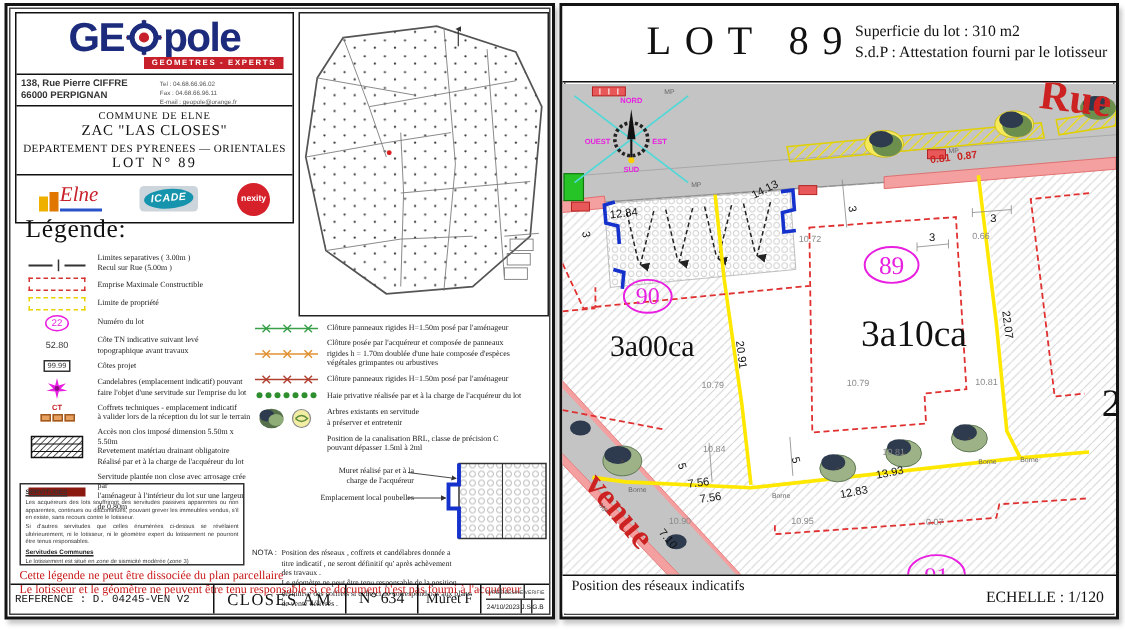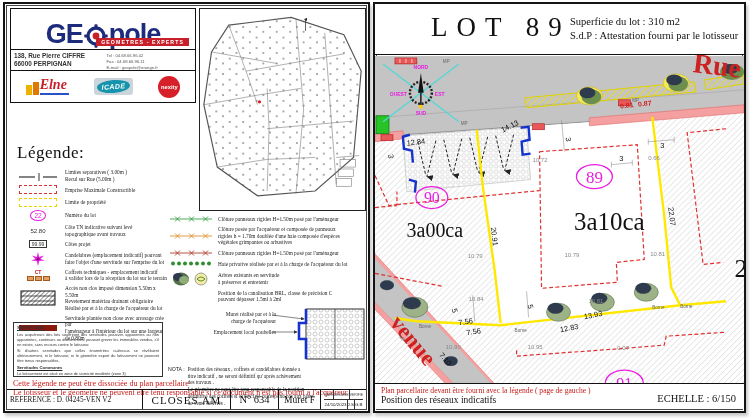--- a/index.html
+++ b/index.html
@@ -8,37 +8,37 @@
   .sans{font-family:"Liberation Sans","DejaVu Sans",sans-serif}
   .ml{white-space:pre-line}
   .sheet{position:relative;width:750px;height:420px;font-family:"Liberation Serif",serif;color:#111}
   .page{position:absolute;top:2px;height:411px;border:2px solid #141414;background:#fff;box-shadow:2px 3px 3px rgba(0,0,0,.22)}
   .page .inner-frame{position:absolute;inset:1px;border:.6px solid #444;pointer-events:none}
   .left-page{left:3px;width:367px}
   .right-page{left:373px;width:373px}
 
   
   .header-box{position:absolute;left:5px;top:4px;width:186px;border:1px solid #111;background:#fff}
-  .logo-row{display:flex;align-items:flex-end;justify-content:center;padding:3px 2px 1px 2px;position:relative;height:40px}
+  .logo-row{display:flex;align-items:flex-start;justify-content:center;padding:3px 2px 1px 2px;position:relative;height:40px}
   .logo-txt{font-family:"Liberation Sans",sans-serif;font-weight:bold;color:#1d2b7d;font-size:27px;line-height:1;letter-spacing:-1px}
   .logo-target{width:24px;height:24px;margin:1px 1px 0 1px}
   .logo-band{position:absolute;right:6px;top:29px;background:#c8202a;color:#fff;font-family:"Liberation Sans",sans-serif;font-size:5.2px;font-weight:bold;letter-spacing:1.1px;padding:1px 5px}
   .addr-row{display:flex;border-top:1px solid #111;border-bottom:1px solid #111;padding:2px 3px;height:22px}
   .addr{font-family:"Liberation Sans",sans-serif;font-size:6.4px;font-weight:bold;color:#333;line-height:1.3;width:52%}
   .contact{font-family:"Liberation Sans",sans-serif;font-size:4.2px;color:#555;line-height:1.45;padding-top:1px}
   .title-block{text-align:center;padding:2px 1px;border-bottom:1px solid #111}
   .tb-commune{font-size:7px;letter-spacing:.5px}
   .tb-zac{font-size:10px;letter-spacing:.5px;margin-top:1px}
   .tb-dept{font-size:7.4px;letter-spacing:.3px;margin-top:1px}
   .tb-lot{font-size:9.5px;letter-spacing:1.5px;margin-top:1px}
   .partners{display:flex;align-items:center;justify-content:space-around;height:31px;padding:2px}
   .p-elne{display:flex;align-items:flex-end}
   .elne-icon{width:13px;height:13px;position:relative;margin-right:1px}
   .elne-icon i{position:absolute;display:block}
-  .elne-txt{color:#c8202a;font-weight:bold;font-style:italic;font-size:14px;line-height:1;border-bottom:2px solid #2a52c8;padding:0 2px 1px 0}
+  .elne-txt{color:#c8202a;font-weight:normal;font-style:italic;font-size:14px;line-height:1;border-bottom:2px solid #2a52c8;padding:0 2px 1px 0}
   .p-icade{background:#cdd5dc;border-radius:3px;padding:2px 3px}
   .icade-ell{background:#1693ad;border-radius:50%;width:33px;height:13px;display:flex;align-items:center;justify-content:center;color:#fff;font-family:"Liberation Sans",sans-serif;font-weight:bold;font-style:italic;font-size:7px;letter-spacing:.4px;transform:rotate(-4deg)}
   .p-nexity{width:22px;height:22px;border-radius:50%;background:#d6202a;display:flex;align-items:center;justify-content:center;color:#fff;font-family:"Liberation Sans",sans-serif;font-weight:bold;font-size:5.8px}
 
   .inset-box{position:absolute;left:194px;top:4px;width:167px;height:203px;border:1px solid #222;background:#fff}
 
   
   .legend-title{position:absolute;left:12px;top:139px;font-size:17px;letter-spacing:.5px}
   .lcol1{position:absolute;left:10px;top:165px;width:152px}
   .lcol2{position:absolute;left:163px;top:211px;width:201px}
@@ -63,21 +63,21 @@
   .nota .txt{font-size:5.2px;line-height:1.3;color:#222}
 
   .serv-box{position:absolute;left:8px;top:318px;width:150px;height:55px;border:1px solid #333;padding:2px 3px;font-family:"Liberation Sans",sans-serif}
   .serv-box .t{font-size:4.4px;font-weight:bold;text-decoration:underline;color:#333}
   .serv-box p{margin:1.5px 0 0 0;font-size:3.9px;line-height:1.3;color:#333;text-align:justify}
   .serv-box .sub{font-size:4.2px;font-weight:bold;text-decoration:underline;margin-top:1.5px;color:#222}
 
   .warning{position:absolute;left:8px;top:375px;width:356px;color:#c81818;font-size:8px;line-height:1.15}
   .lp-footer{position:absolute;left:2px;right:2px;bottom:2px;height:20px;border-top:1px solid #111;display:flex;align-items:stretch}
   .lpf-cell{border-right:1px solid #111;display:flex;align-items:center;justify-content:center}
-  .lpf-ref{width:136px;font-family:Liberation Serif, serif;font-size:7.2px;justify-content:flex-start;padding-left:3px}
+  .lpf-ref{width:136px;font-family:Liberation Mono, monospace;font-size:7.2px;justify-content:flex-start;padding-left:3px}
   .lpf-sec{width:88px;font-size:11px;letter-spacing:1px}
   .lpf-num{width:48px;font-size:10.5px}
   .lpf-ind{width:42px;font-size:9.5px}
   .lpf-tbl{flex:1;display:flex;flex-direction:column;border-right:none;font-family:"Liberation Sans",sans-serif}
   .lpf-tr{display:flex;flex:1}
   .lpf-tr div{flex:1;border-right:.6px solid #333;display:flex;align-items:center;justify-content:center}
   .lpf-tr div:last-child{border-right:none}
   .lpf-h{border-bottom:.6px solid #333;font-size:3.4px;color:#444}
   .lpf-v{font-size:4.4px}
 
@@ -125,20 +125,26 @@
       <div class="addr-row">
         <div class="addr">
           <div>138, Rue Pierre CIFFRE</div>
           <div>66000  PERPIGNAN</div>
         </div>
         <div class="contact">
           <div>Tel : 04.68.66.96.02</div>
           <div>Fax : 04.68.66.96.11</div>
           <div>E-mail : geopole@orange.fr</div>
         </div>
+      </div>
+      <div class="title-block">
+        <div class="tb-commune">COMMUNE DE ELNE</div>
+        <div class="tb-zac">ZAC "LAS CLOSES"</div>
+        <div class="tb-dept">DEPARTEMENT DES PYRENEES — ORIENTALES</div>
+        <div class="tb-lot">LOT N° 89</div>
       </div>
       <div class="partners">
         <div class="p-elne">
           <span class="elne-icon">
             <i style="left:0;top:3px;width:6px;height:10px;background:#f0b000"></i>
             <i style="left:7px;top:0;width:6px;height:13px;background:#e07800"></i>
           </span>
           <span class="elne-txt">Elne</span>
         </div>
         <div class="p-icade">
@@ -696,18 +702,17 @@
         <text transform="translate(24,282) rotate(50)" class="lblg">MP</text>
         <text x="44" y="273" class="lblg">Borne</text>
         <text x="140" y="277" class="lblg">Borne</text>
         <text x="278" y="254" class="lblg">Borne</text>
         <text x="306" y="253" class="lblg">Borne</text>
       </g>
     </svg>
     </div>
 
     <div class="rp-footer">
-      <div class="rpf-1 serif">Plan parcellaire devant être fourni avec la légende ( page de gauche )</div>
       <div class="rpf-2 serif">Position des réseaux indicatifs</div>
-      <div class="rpf-scale serif">ECHELLE : 6/150</div>
+      <div class="rpf-scale serif">ECHELLE : 1/120</div>
     </div>
   </div>
 </div>
 
 </body></html>

